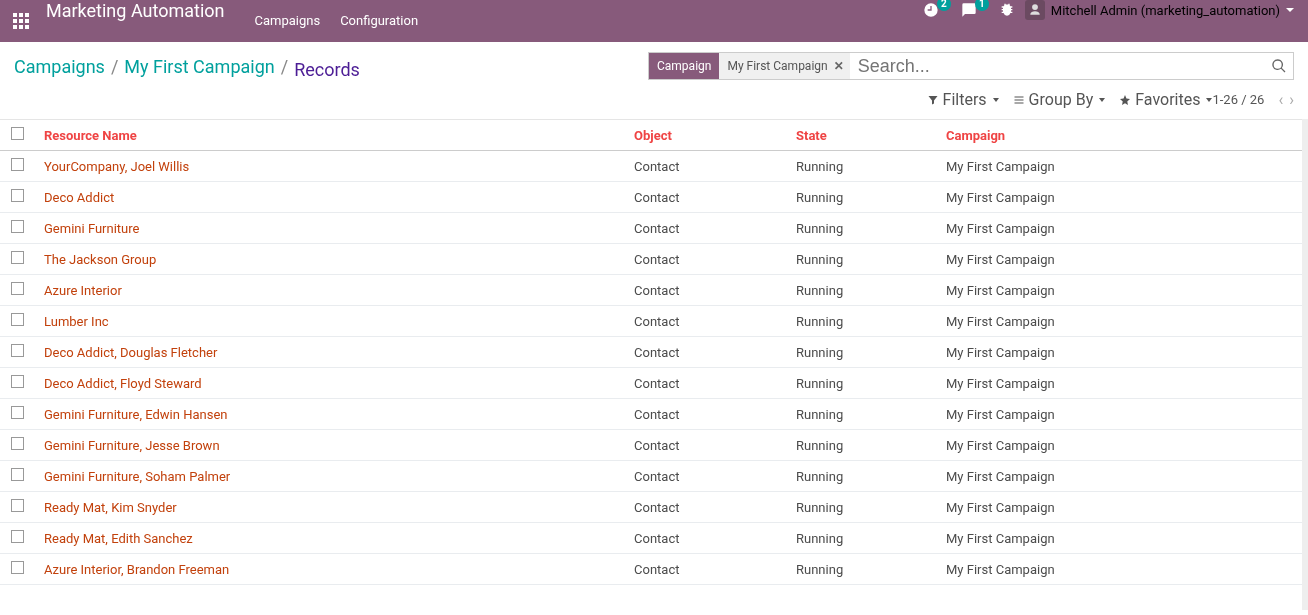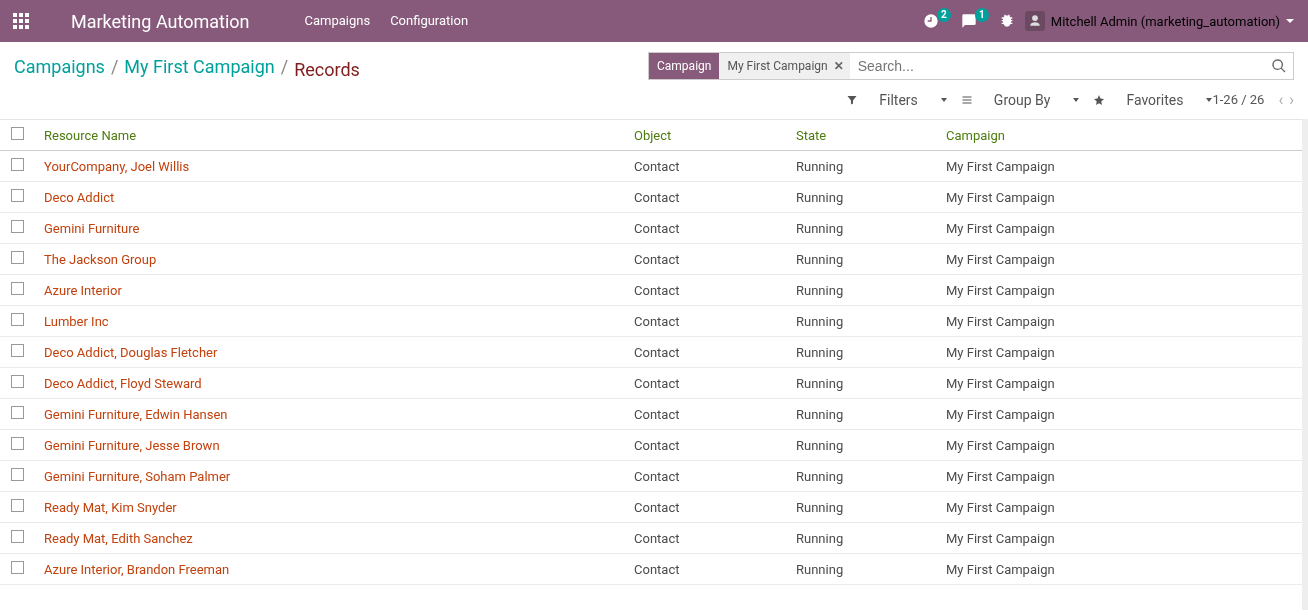--- a/index.html
+++ b/index.html
@@ -9,24 +9,23 @@
     color: #4c4c4c;
     background: #fff;
     width: 1308px;
     height: 615px;
     overflow: hidden;
   }
   .topbar {
     background: #875A7B;
     height: 42px;
     display: flex;
-    align-items: center;
+    align-items: flex-start;
     color: #fff;
     padding: 0 8px 0 0;
-    gap: 25px;
   }
   .apps-icon {
     width: 42px; height:42px;
     display:flex;align-items:center;justify-content:center;
     cursor:pointer;
   }
   .apps-icon svg { width:16px; height:16px; fill:#fff; }
   .brand {
     font-size: 18px;
     font-weight: 400;
@@ -56,71 +55,71 @@
   .avatar svg{width:14px;height:14px;fill:#ddd;}
   .caret-down { width:0;height:0;border-left:4px solid transparent;border-right:4px solid transparent;border-top:4px solid #fff; }
 
   .controlbar {
     display:flex; align-items:center; justify-content:space-between;
     padding: 10px 14px 4px 14px;
   }
   .breadcrumb { font-size:18px; display:flex; align-items:center; gap:6px;}
   .breadcrumb a { color:#00A09D; text-decoration:none; cursor:pointer;}
   .breadcrumb .sep { color:#888; }
-  .breadcrumb .current { color:#7f1d1d;margin-top:6px; }
+  .breadcrumb .current { color:#4c1d95;margin-top:6px; }
 
   .searchwrap {
     display:flex; align-items:center; flex:1; justify-content:flex-end;
   }
   .searchbox {
     display:flex; align-items:center; border:1px solid #ccc;
     height:28px; width:646px; position:relative;
   }
   .facet {
     display:flex; align-items:stretch; height:100%;
     font-size:12px;
   }
   .facet-label {
     background:#875A7B; color:#fff; display:flex;align-items:center; padding:0 8px;
   }
   .facet-value {
     background:#f0f0f0; color:#555; display:flex;align-items:center; padding:0 6px 0 8px; gap:6px;
   }
   .facet-remove { cursor:pointer; font-weight:bold; color:#666; }
   .searchinput {
-    border:none; outline:none; flex:1; height:100%; padding:0 8px; font-size:14px; color:#555;
+    border:none; outline:none; flex:1; height:100%; padding:0 8px; font-size:18px; color:#555;
   }
   .search-icon { position:absolute; right:6px; top:5px; cursor:pointer;}
   .search-icon svg{width:16px;height:16px;fill:#666;}
 
   .toolbar-row {
     display:flex; align-items:center; justify-content:space-between;
     padding: 6px 14px 10px 14px;
   }
   .toolbar-left { flex:1; }
   .toolbar-center { display:flex; gap:14px; align-items:center;}
-  .tool-btn { display:flex; align-items:center; gap:21px; color:#555; cursor:pointer; font-size:14px;}
+  .tool-btn { display:flex; align-items:center; gap:4px; color:#555; cursor:pointer; font-size:16px;}
   .tool-btn svg { width:12px;height:12px;fill:#555;}
   .tool-caret { width:0;height:0;border-left:3px solid transparent;border-right:3px solid transparent;border-top:4px solid #555; margin-left:2px;}
   .toolbar-right { display:flex; align-items:center; gap:14px; color:#555;}
   .pager-arrows { display:flex; gap:6px; }
   .pager-arrows span { cursor:pointer; color:#aaa; font-size:16px;}
 
   table.list {
     width:100%; border-collapse:collapse; table-layout:fixed;
   }
   table.list th, table.list td {
     text-align:left; padding:7px 10px; border-bottom:1px solid #e9ecef;
     white-space:nowrap; overflow:hidden; text-overflow:ellipsis;
     font-size:13px; color:#4c4c4c;
   }
   table.list th {
     border-top:1px solid #e5e5e5;
     border-bottom:1px solid #ccc;
-    font-weight:400; color:#4d7c0f; background:#fff;
+    font-weight:700; color:#ef4444; background:#fff;
   }
   col.cb { width:34px; }
   col.name { width:590px; }
   col.obj { width:162px; }
   col.state { width:150px; }
   col.camp { width:auto; }
   .cb-cell { text-align:center !important; }
   .cb-box {
     width:13px;height:13px;border:1px solid #999; display:inline-block; background:#fff; cursor:pointer;
   }

